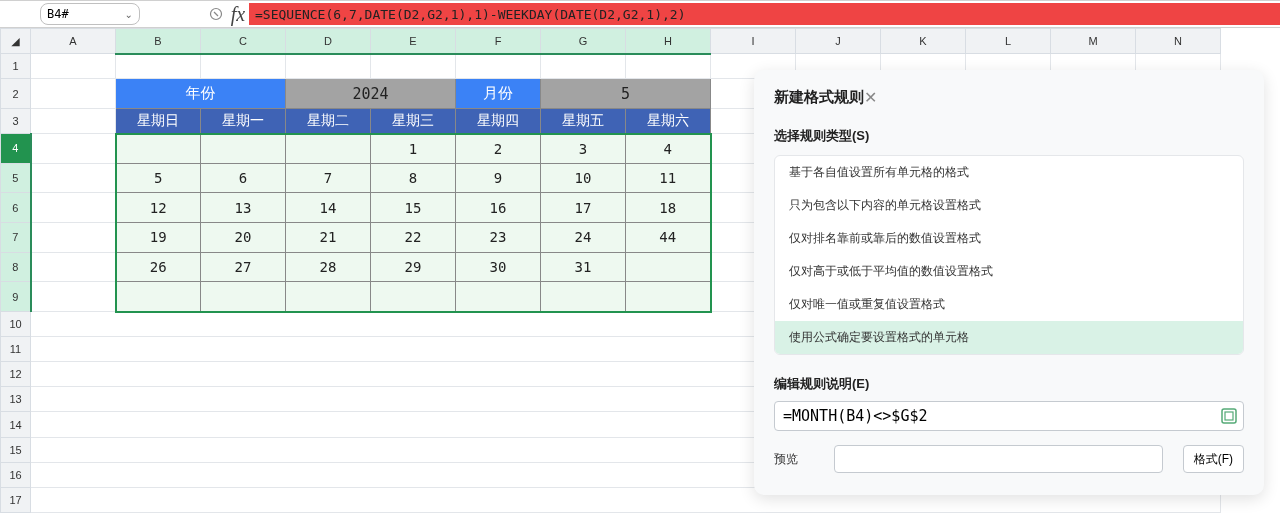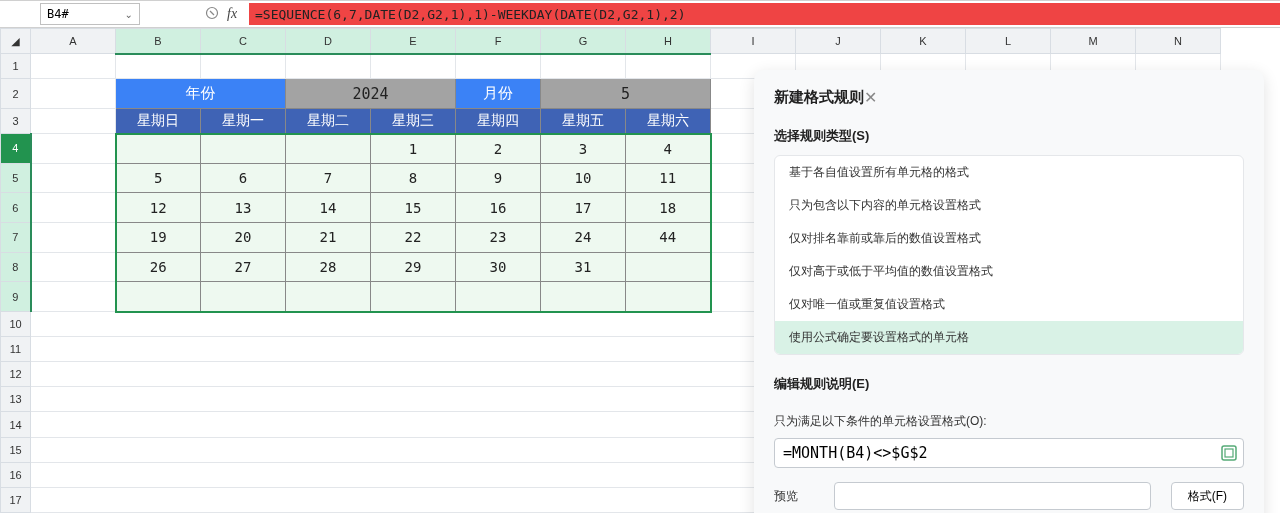--- a/index.html
+++ b/index.html
@@ -21,30 +21,30 @@
     height: 28px;
     background: #fff;
     border-bottom: 1px solid #d0d0d0;
     border-top: 1px solid #d0d0d0;
   }
   .namebox {
     width: 100px;
     height: 22px;
     margin: 0 5px 0 40px;
     border: 1px solid #c0c0c0;
-    border-radius: 0;
+    border-radius: 8px;
     display: flex;
     align-items: center;
     justify-content: space-between;
     padding: 0 6px;
     background: #fff;
   }
   .namebox-text { font-family: Menlo, monospace; font-size: 12px; }
   .namebox-caret { font-size: 10px; color: #666; }
-  .fb-icon { width: 22px; text-align: left; color: #555; font-size: 14px; }
+  .fb-icon { width: 22px; text-align: center; color: #555; font-size: 20px; }
   .fx-icon { font-style: italic; font-family: serif; color: #444; }
   .formula-input {
     flex: 1;
     height: 22px;
     border: none;
     font-family: Menlo, Consolas, monospace;
     font-size: 13px;
     padding: 0 6px;
     color: #222;
     background: #ef4444;
@@ -207,21 +207,21 @@
   .preview-label { font-size: 12px; color: #333; width: 40px; }
   .preview-box {
     flex: 1;
     height: 28px;
     border: 1px solid #c5cad0;
     border-radius: 4px;
     background: #fff;
   }
   .format-btn {
     height: 28px;
-    padding: 0 16px;
+    padding: 0 10px;
     border: 1px solid #c5cad0;
     border-radius: 4px;
     background: #fff;
     font-size: 12px;
     cursor: pointer;
   }
 </style>
 </head>
 <body>
 
@@ -439,21 +439,20 @@
   <div class="rule-list">
     <div class="rule-item">基于各自值设置所有单元格的格式</div>
     <div class="rule-item">只为包含以下内容的单元格设置格式</div>
     <div class="rule-item">仅对排名靠前或靠后的数值设置格式</div>
     <div class="rule-item">仅对高于或低于平均值的数值设置格式</div>
     <div class="rule-item">仅对唯一值或重复值设置格式</div>
     <div class="rule-item selected">使用公式确定要设置格式的单元格</div>
   </div>
 
   <div class="panel-sub"><span>编辑规则说明(E)</span></div>
-  <div class="edit-label">只为满足以下条件的单元格设置格式(O):</div>
   <div class="formula-field">
     <input type="text" value="=MONTH(B4)&lt;&gt;$G$2" style="">
     <div class="range-picker">
       <svg viewBox="0 0 18 18">
           <rect x="2" y="2" width="14" height="14" rx="2" fill="none" stroke="#5a7" stroke-width="1.5"></rect>
           <rect x="5" y="5" width="8" height="8" fill="none" stroke="#5a7" stroke-width="1.2"></rect>
         </svg>
     </div>
   </div>
   <div class="preview-row">

